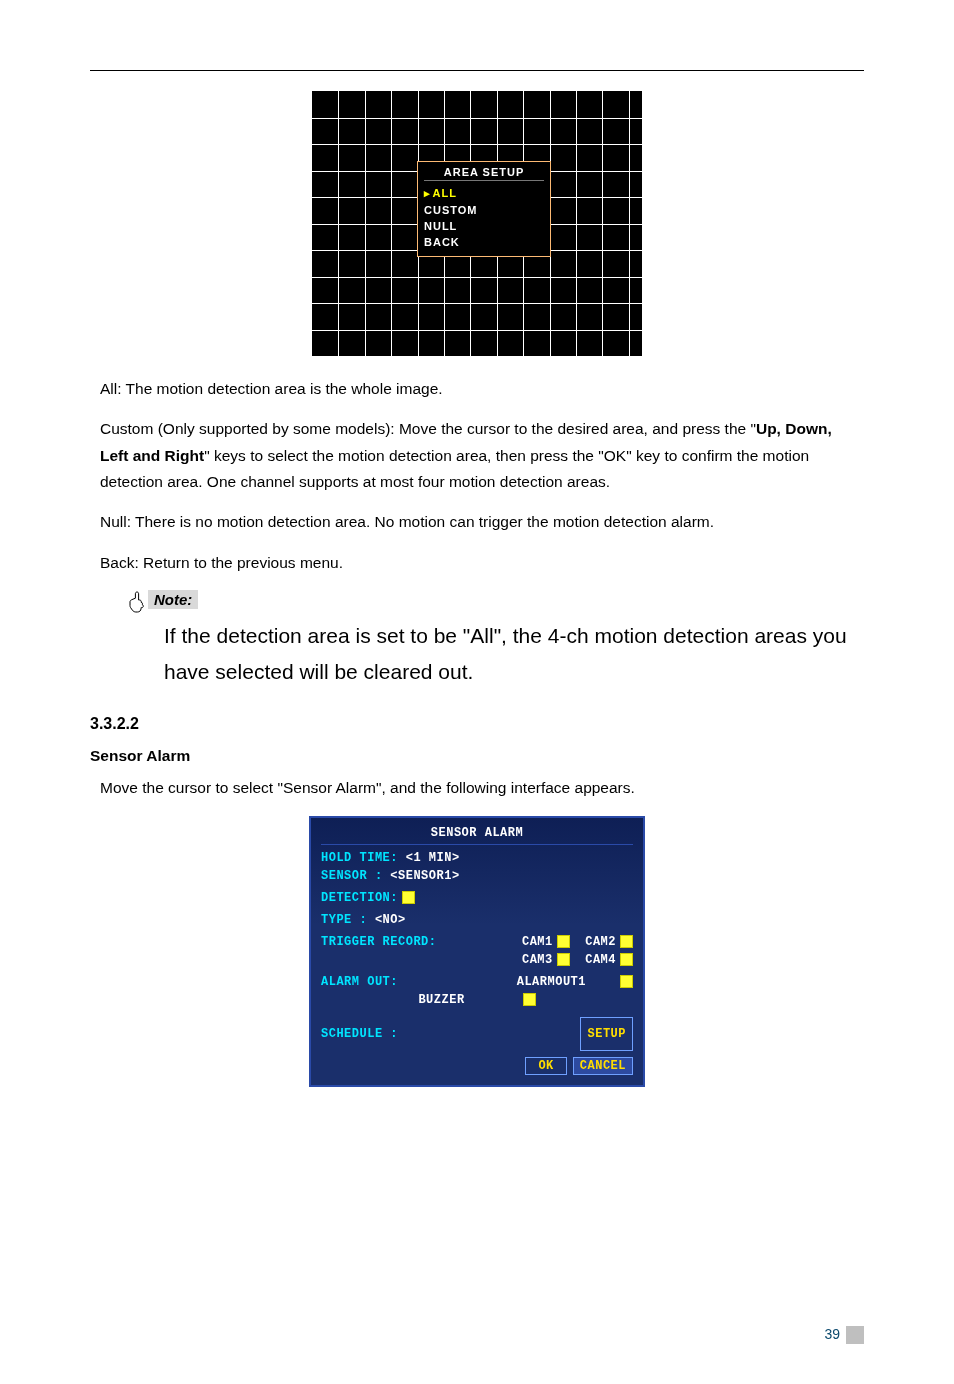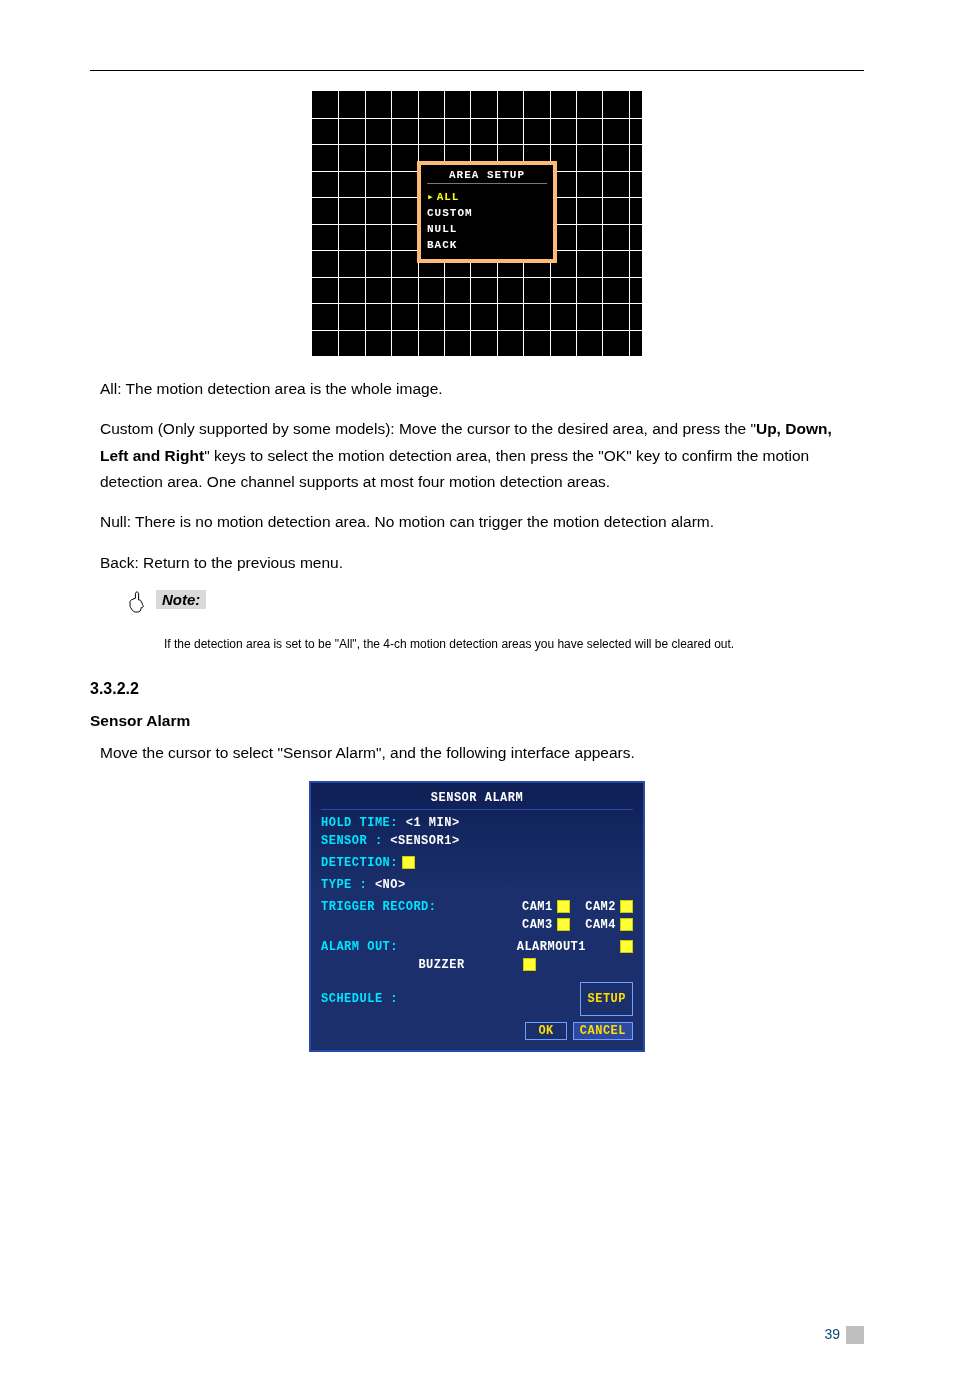--- a/index.html
+++ b/index.html
@@ -2,34 +2,34 @@
 <html><head>
 <meta charset="utf-8">
 <style>
   html,body{margin:0;padding:0;background:#fff;font-family:Arial,Helvetica,sans-serif;color:#000}
   .page{width:954px;height:1384px;margin:0 auto;position:relative;box-sizing:border-box;padding:70px 90px 0 90px}
   .rule{border-top:1px solid #000;margin-bottom:20px}
   .grid-fig{width:330px;height:265px;margin:0 auto 20px auto;background:#000;position:relative}
   .grid-fig .vlines,.grid-fig .hlines{position:absolute;inset:0}
   .grid-fig .vl{position:absolute;top:0;bottom:0;width:1px;background:#fff}
   .grid-fig .hl{position:absolute;left:0;right:0;height:1px;background:#fff}
-  .area-setup{position:absolute;left:105px;top:70px;width:120px;background:#000;border:4px solid #fdba74;color:#fff;font-family:Liberation Mono, monospace;font-weight:bold;font-size:11px;letter-spacing:1px;padding:4px 6px 6px 6px}
+  .area-setup{position:absolute;left:105px;top:70px;width:120px;background:#000;border:1px solid #fdba74;color:#fff;font-family:Liberation Sans, sans-serif;font-weight:bold;font-size:11px;letter-spacing:1px;padding:4px 6px 6px 6px}
   .area-setup .title{color:#fff;text-align:center;margin-bottom:2px}
   .area-setup .divider{border-top:1px solid #777;margin:2px 0 4px 0}
   .area-setup .item{padding:2px 0}
   .area-setup .item.sel::before{content:"▸";color:#ff0;margin-right:2px}
   .area-setup .item.sel{color:#ff0}
   .body-text{font-size:15.5px;line-height:1.7;margin:0 10px}
   .body-text p{margin:0 0 14px 0}
   .bold{font-weight:bold}
-  .note-row{display:flex;align-items:flex-start;gap:8px;margin:3px 0 0 38px}
+  .note-row{display:flex;align-items:flex-start;gap:0;margin:3px 0 0 38px}
   .note-icon{width:20px;height:24px;flex:0 0 auto;position:relative}
   .note-icon svg{width:20px;height:24px}
   .note-label{font-weight:bold;font-style:italic;background:#d9d9d9;padding:1px 6px;font-size:15px}
-  .note-body{font-size:12px;line-height:1.7;margin:20px 0 0 74px}
+  .note-body{font-size:21px;line-height:1.7;margin:4px 0 0 74px}
   .section-num{font-weight:bold;font-size:16px;margin-top:26px}
   .section-title{font-weight:bold;font-size:15.5px;margin-top:14px}
   .sensor-fig{width:336px;margin:10px auto 0 auto;background:#1a2f6b;background-image:linear-gradient(180deg,#0e1f55 0%,#1a2f6b 40%,#1a2f6b 100%);border:2px solid #2a4aa8;padding:8px 10px 10px 10px;color:#fff;font-family:"Courier New",monospace;font-weight:bold;font-size:12px;letter-spacing:0.5px;box-sizing:border-box}
   .sensor-fig .hdr{color:#fff;text-align:center;border-bottom:1px solid #2a4aa8;padding-bottom:4px;margin-bottom:6px}
   .sensor-fig .row{margin:4px 0;display:flex;flex-wrap:wrap;align-items:center}
   .sensor-fig .lbl{color:#00e5ff}
   .sensor-fig .val{color:#fff}
   .sensor-fig .chk{display:inline-block;width:11px;height:11px;background:#ff3;border:1px solid #cc0;margin-left:4px}
   .sensor-fig .btn{display:inline-block;border:1px solid #6fa0ff;padding:9px 6px;color:#fd0;margin-left:21px}
   .sensor-fig .footer{display:flex;justify-content:flex-end;gap:6px;margin-top:6px}

